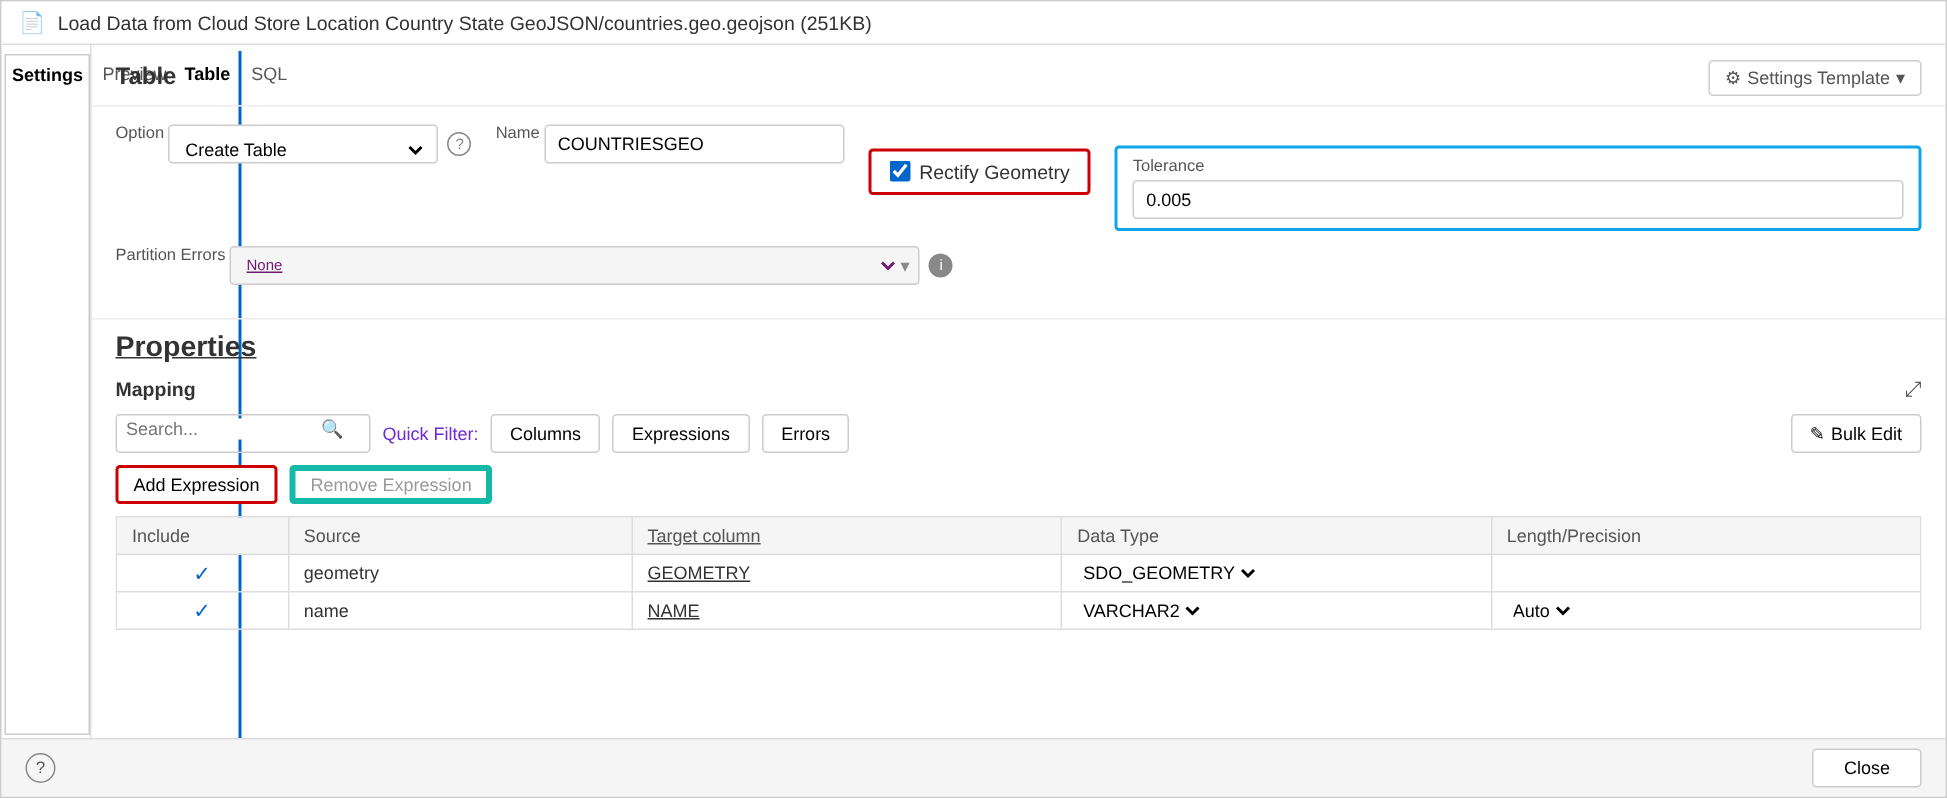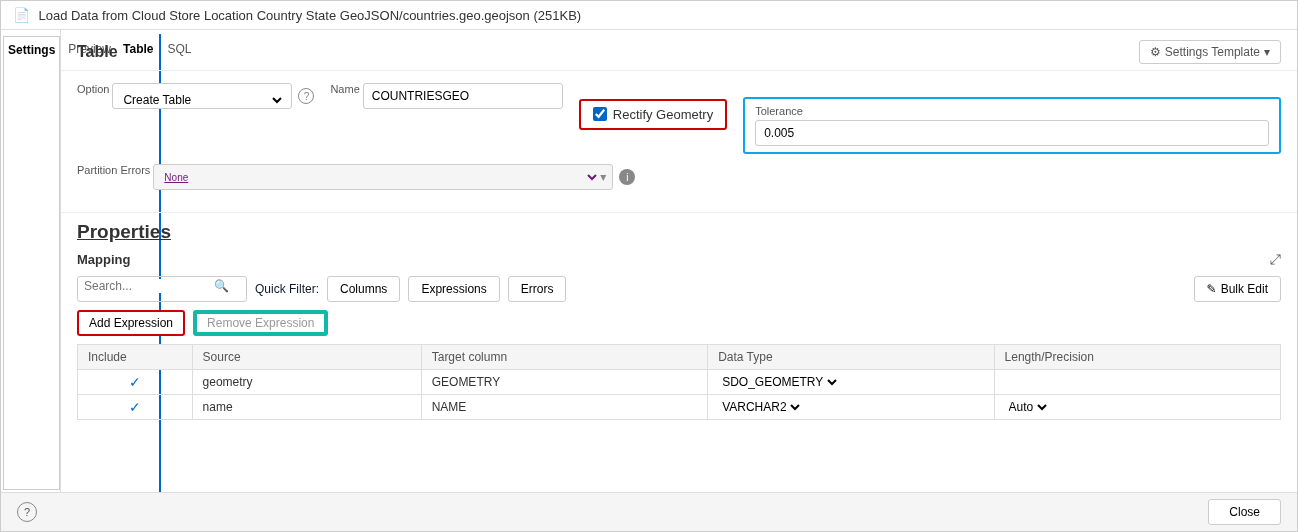--- a/index.html
+++ b/index.html
@@ -56,36 +56,36 @@
     .mapping-section { padding: 4px 16px; flex: 1; overflow: hidden; display: flex; flex-direction: column; }
     .mapping-header { display: flex; align-items: center; justify-content: space-between; margin-bottom: 8px; }
     .mapping-title { font-size: 13px; font-weight: 600; }
     .expand-icon { cursor: pointer; color: #555; font-size: 14px; }
 
     
     .toolbar-row { display: flex; align-items: center; gap: 8px; margin-bottom: 8px; }
     .search-box { display: flex; align-items: flex-start; border: 1px solid #ccc; border-radius: 3px; padding: 2px 6px; height: 26px; min-width: 170px; }
     .search-box input { border: none; outline: none; font-size: 12px; width: 130px; }
     .search-btn { background: none; border: none; cursor: pointer; font-size: 12px; color: #555; }
-    .quick-filter-label { font-size: 12px; color: #0f172a; }
+    .quick-filter-label { font-size: 12px; color: #6d28d9; }
     .filter-btn { height: 26px; border: 1px solid #ccc; border-radius: 3px; padding: 0 12px; font-size: 12px; cursor: pointer; background: #fff; }
     .bulk-edit-btn { margin-left: auto; display: flex; align-items: center; gap: 4px; height: 26px; border: 1px solid #ccc; border-radius: 3px; padding: 0 12px; font-size: 12px; cursor: pointer; background: #fff; }
 
     
     .expr-row { display: flex; align-items: center; gap: 8px; margin-bottom: 8px; }
     .add-expr-btn { height: 26px; border: 2px solid #cc0000; border-radius: 3px; padding: 0 10px; font-size: 12px; cursor: pointer; background: #fff; color: #000; }
     .remove-expr-btn { height: 26px; border: 4px solid #14b8a6; border-radius: 3px; padding: 0 10px; font-size: 12px; cursor: pointer; background: #fff; color: #999; }
 
     
     .data-table { width: 100%; border-collapse: collapse; font-size: 12px; }
     .data-table th { background: #f5f5f5; border: 1px solid #ddd; padding: 5px 10px; text-align: left; font-weight: 500; color: #555; }
     .data-table td { border: 1px solid #ddd; padding: 4px 10px; }
     .col-include { width: 80px; text-align: center; }
     .col-source { width: 160px; }
-    .col-target { width: 200px; }
+    .col-target { width: 200px; text-decoration: underline; }
     .col-datatype { width: 200px; }
     .col-length { width: 200px; }
     .check-mark { color: #0066cc; font-size: 14px; }
     .dropdown-cell { display: flex; align-items: center; gap: 4px; }
     .cell-select { border: none; background: transparent; font-size: 12px; cursor: pointer; outline: none; }
 
     
     .footer { border-top: 1px solid #ddd; display: flex; align-items: center; justify-content: space-between; padding: 6px 16px; background: #f5f5f5; }
     .footer-help { width: 20px; height: 20px; border-radius: 50%; border: 1px solid #888; display: flex; align-items: center; justify-content: center; font-size: 11px; color: #555; cursor: pointer; }
     .close-btn { height: 26px; border: 1px solid #ccc; border-radius: 3px; padding: 0 20px; font-size: 12px; cursor: pointer; background: #fff; }

